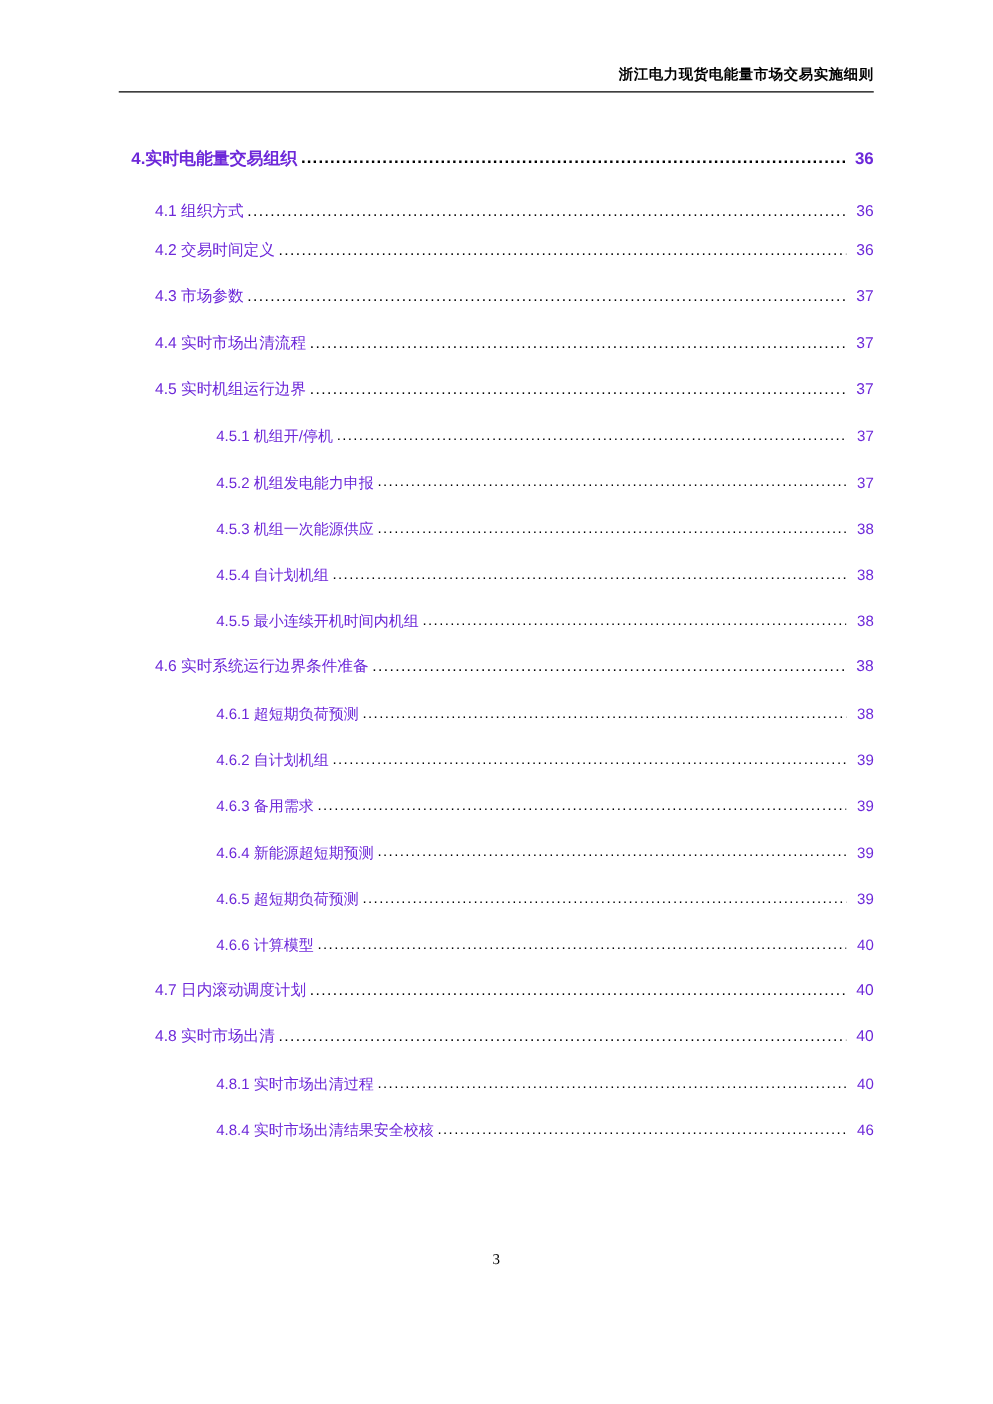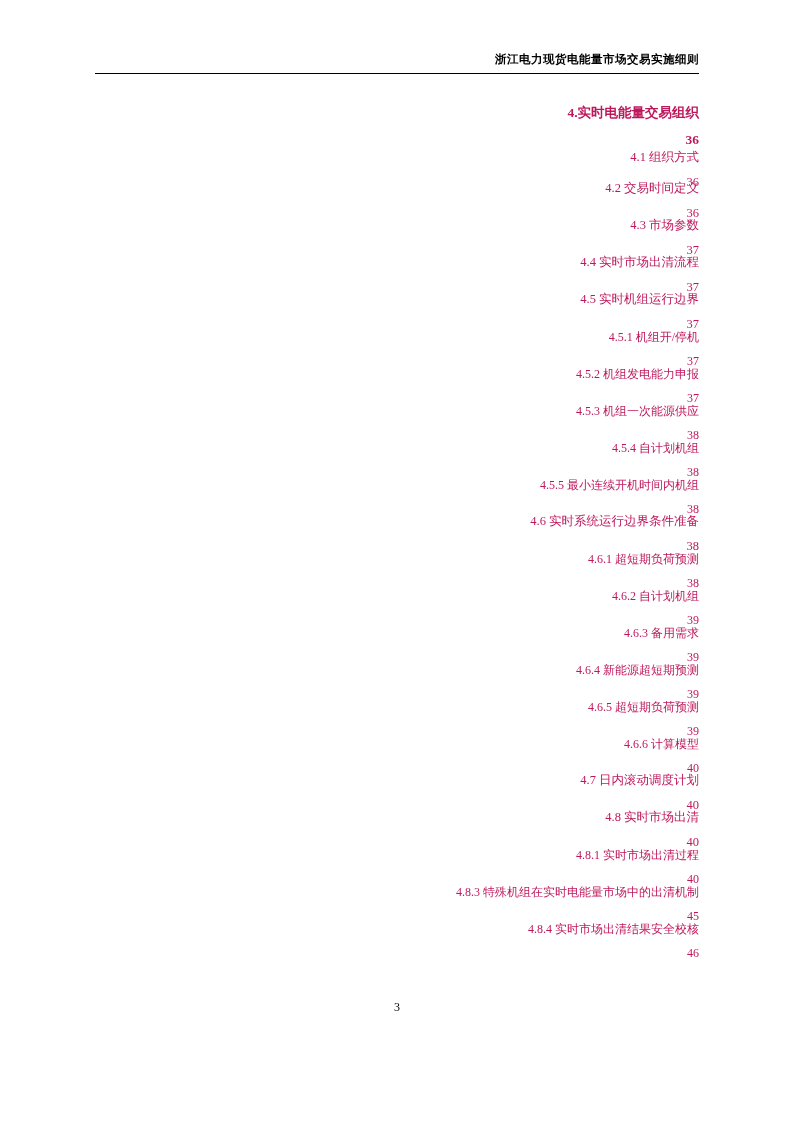--- a/index.html
+++ b/index.html
@@ -31,26 +31,25 @@
     color: #000;
     padding-bottom: 6px;
     border-bottom: 1px solid #000;
   }
   .toc {
     margin-top: 34px;
   }
   .toc-entry {
     display: flex;
     align-items: flex-end;
-    font-family: Liberation Serif, serif;
-    color: #be185d;
+    font-family: Liberation Sans, sans-serif;
+    color: #6d28d9;
     white-space: nowrap;
     margin-bottom: 0;
     line-height: 1;
-    flex-direction: column;
   }
   .toc-row {
     height: 37px;
     display: flex;
     align-items: center;
   }
   .lvl1 {
     font-size: 13.5px;
     font-weight: bold;
     padding-left: 10px;
@@ -252,27 +251,20 @@
       </div>
       <div class="toc-row">
         <div class="toc-entry lvl3" style="width: 100%;">
           <span class="toc-title">4.8.1 实时市场出清过程</span>
           <span class="toc-dots"></span>
           <span class="toc-page">40</span>
         </div>
       </div>
       <div class="toc-row">
         <div class="toc-entry lvl3" style="width: 100%;">
-          <span class="toc-title">4.8.3 特殊机组在实时电能量市场中的出清机制</span>
-          <span class="toc-dots"></span>
-          <span class="toc-page">45</span>
-        </div>
-      </div>
-      <div class="toc-row">
-        <div class="toc-entry lvl3" style="width: 100%;">
           <span class="toc-title">4.8.4 实时市场出清结果安全校核</span>
           <span class="toc-dots"></span>
           <span class="toc-page">46</span>
         </div>
       </div>
     </div>
 
   <div class="page-number">3</div>
 
 </div>

